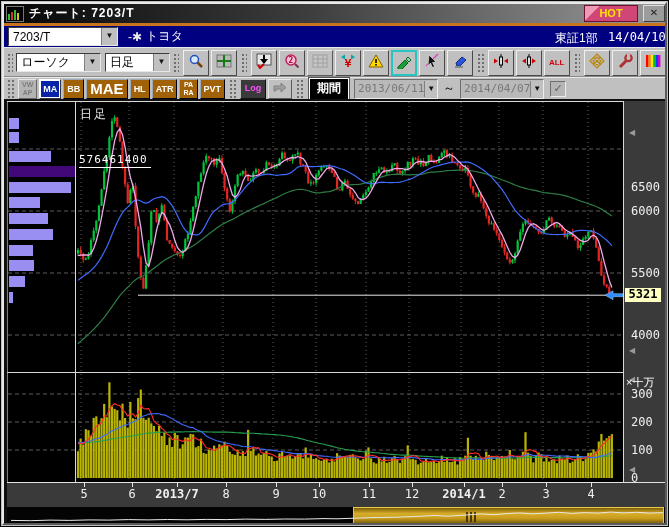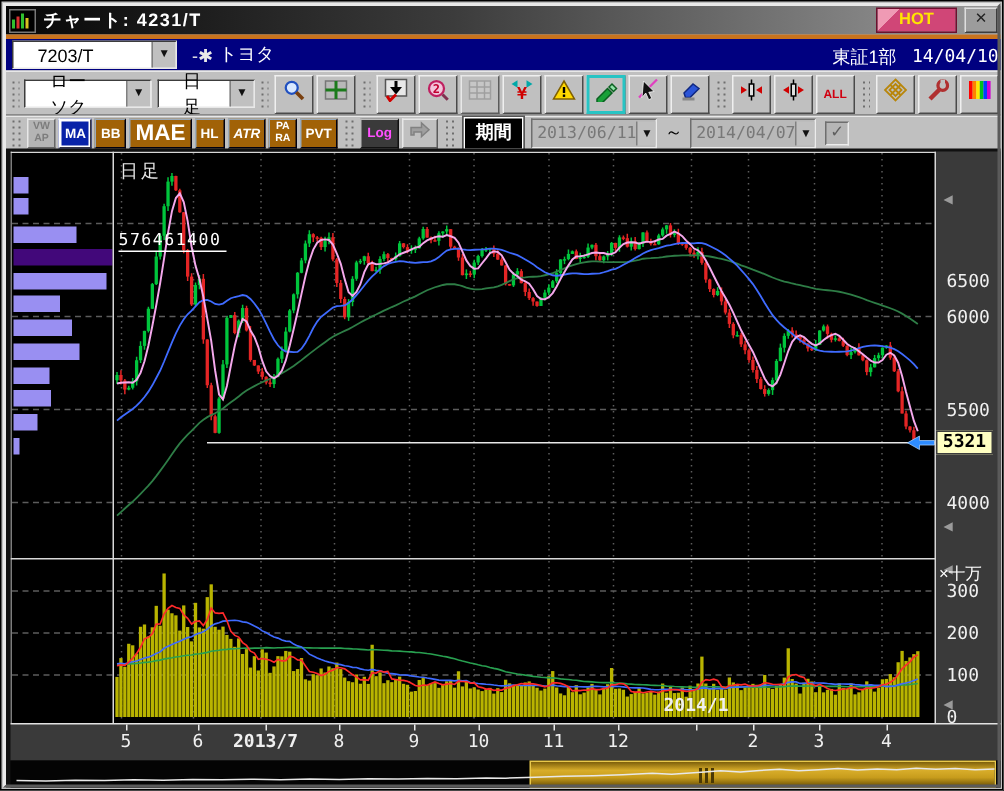--- a/index.html
+++ b/index.html
@@ -13,21 +13,21 @@
   .app-icon{width:16px;height:14px;margin:0 5px 0 2px;background:#000;border:1px solid #777;display:inline-block;}
   .title-text{color:#fff;font-size:12px;font-weight:bold;letter-spacing:1px;}
   .hot-btn{margin-left:auto;width:52px;height:15px;background:linear-gradient(135deg,#ef9ab4 0 22%,#d04677 22%);
     border:1px solid #6d0f2e;color:#ffe400;font-size:11px;font-weight:bold;text-align:center;line-height:14px;cursor:pointer;}
   .close-btn{width:20px;height:15px;margin:0 2px 0 5px;background:#9c9c9c;border:1px solid;border-color:#dedede #3c3c3c #3c3c3c #dedede;
     color:#222;font-size:10px;font-weight:bold;text-align:center;line-height:13px;cursor:pointer;}
   .orange-line{position:absolute;left:3px;top:22px;width:663px;height:3px;background:#c8731e;}
   
   .infobar{position:absolute;left:3px;top:25px;width:663px;height:21px;background:#000080;display:flex;align-items:center;color:#fff;font-size:12px;}
   .combo{height:17px;background:#fff;border:1px solid;border-color:#3c3c3c #e8e8e8 #e8e8e8 #3c3c3c;display:flex;align-items:center;color:#000;}
-  .combo .val{padding:0 16px;font-size:12px;}
+  .combo .val{padding:0 4px;font-size:12px;}
   .dd-btn{width:15px;height:100%;background:#c0c0c0;border-left:1px solid #808080;color:#111;
     font-size:8px;text-align:center;line-height:16px;cursor:pointer;}
   .sym-combo{width:108px;margin-left:4px;}
   .sym-combo .val{flex:1;}
   .stock-marker{margin-left:10px;color:#e8e8e8;}
   .stock-name{margin-left:4px;}
   .market-label{position:absolute;left:551px;top:4px;}
   .date-label{position:absolute;left:604px;top:4px;font-family:"DejaVu Sans Mono",monospace;}
   
   .toolbar{position:absolute;left:3px;width:663px;background:#c0c0c0;display:flex;align-items:center;border-top:1px solid #e8e8e8;}
@@ -87,21 +87,21 @@
 <div class="win">
   <div class="frame"></div>
 
   <div class="titlebar">
     <span class="app-icon"><svg width="14" height="12" viewBox="0 0 14 12">
           <rect x="1" y="5" width="2" height="6" fill="#2fbf2f"></rect>
           <rect x="4" y="3" width="2" height="8" fill="#d83030"></rect>
           <rect x="7" y="1" width="2" height="10" fill="#2fbf2f"></rect>
           <rect x="10" y="4" width="2" height="7" fill="#d8c020"></rect>
         </svg></span>
-    <span class="title-text">チャート: 4231/T</span>
+    <span class="title-text">チャート: 7203/T</span>
     <div class="hot-btn">HOT</div>
     <div class="close-btn">✕</div>
   </div>
   <div class="orange-line"></div>
 
   <div class="infobar">
     <div class="combo sym-combo">
       <span class="val">7203/T</span>
       <span class="dd-btn">▼</span>
     </div>
@@ -247,21 +247,21 @@
         <div class="ind-btn ">
           <span style="font-size: 9px;">BB</span>
         </div>
         <div class="ind-btn ">
           <span style="font-size: 15px;">MAE</span>
         </div>
         <div class="ind-btn ">
           <span style="font-size: 9px;">HL</span>
         </div>
         <div class="ind-btn ">
-          <span style="font-size: 9px; font-style: italic;">ATR</span>
+          <span style="font-size: 9px;">ATR</span>
         </div>
         <div class="ind-btn ">
           <span style="font-size: 7px;">PA</span>
           <span style="font-size: 7px;">RA</span>
         </div>
         <div class="ind-btn ">
           <span style="font-size: 9px;">PVT</span>
         </div>
       </span>
     <div class="grip"></div>
@@ -967,21 +967,21 @@
         <span class="x-label" style="left: 222px; top: 486px;">8</span>
         <span class="x-tick" style="left: 222px; top: 482px;"></span>
         <span class="x-label" style="left: 272px; top: 486px;">9</span>
         <span class="x-tick" style="left: 272px; top: 482px;"></span>
         <span class="x-label" style="left: 315px; top: 486px;">10</span>
         <span class="x-tick" style="left: 315px; top: 482px;"></span>
         <span class="x-label" style="left: 365px; top: 486px;">11</span>
         <span class="x-tick" style="left: 365px; top: 482px;"></span>
         <span class="x-label" style="left: 408px; top: 486px;">12</span>
         <span class="x-tick" style="left: 408px; top: 482px;"></span>
-        <span class="x-label b" style="left: 460px; top: 462px;">2014/1</span>
+        <span class="x-label b" style="left: 460px; top: 486px;">2014/1</span>
         <span class="x-tick" style="left: 460px; top: 482px;"></span>
         <span class="x-label" style="left: 498px; top: 486px;">2</span>
         <span class="x-tick" style="left: 498px; top: 482px;"></span>
         <span class="x-label" style="left: 542px; top: 486px;">3</span>
         <span class="x-tick" style="left: 542px; top: 482px;"></span>
         <span class="x-label" style="left: 587px; top: 486px;">4</span>
         <span class="x-tick" style="left: 587px; top: 482px;"></span>
         <span class="scroll-arrow" style="left: 625px; top: 128px;">◀</span>
         <span class="scroll-arrow" style="left: 625px; top: 346px;">◀</span>
         <span class="scroll-arrow" style="left: 625px; top: 375px;">◀</span>

